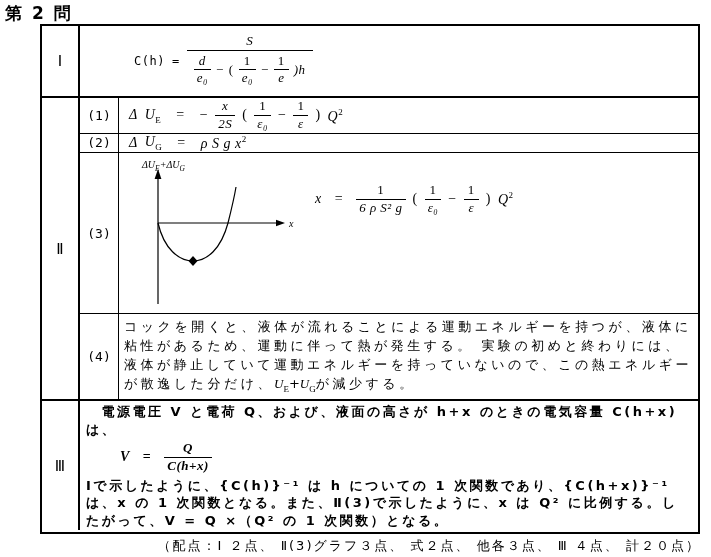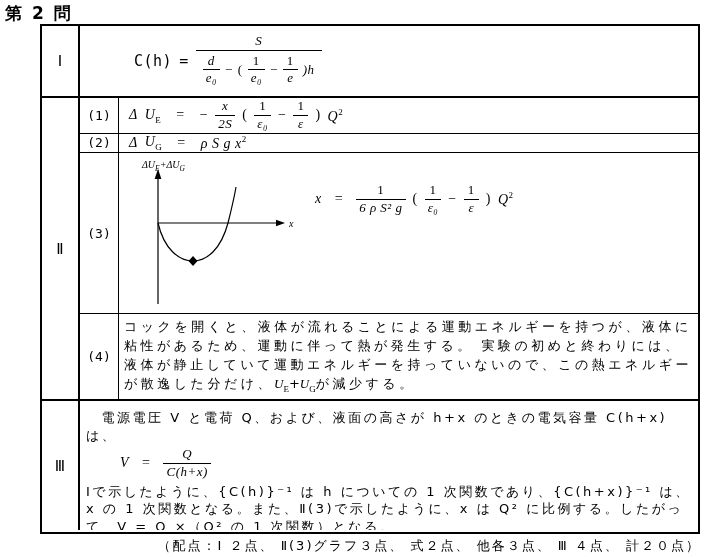--- a/index.html
+++ b/index.html
@@ -21,39 +21,39 @@
   .sr3{height:167px;border-bottom:1px solid #000;}
   .sr4{flex:1;}
   .sublbl{width:38px;flex:0 0 38px;border-right:1px solid #000;display:flex;align-items:center;
           justify-content:center;font-size:13px;font-family:"DejaVu Sans Mono",monospace;}
   .cell{flex:1;position:relative;overflow:hidden;}
   .vcenter{display:flex;align-items:center;}
   
   .math{font-family:"Liberation Serif",serif;font-size:14px;display:flex;align-items:center;
         gap:7px;letter-spacing:0.5px;}
   .var{font-style:italic;}
-  .fn{font-family:"DejaVu Sans Mono",monospace;font-size:15px;}
+  .fn{font-family:"DejaVu Sans Mono",monospace;font-size:12px;}
   .grp{display:inline-block;white-space:nowrap;}
   .frac{display:inline-block;vertical-align:middle;text-align:center;font-size:13px;line-height:1.15;}
   .frac .num{display:block;border-bottom:1px solid #000;padding:0 4px 1px 4px;}
   .frac .den{display:block;padding:1px 3px 0 3px;}
   .denrow{display:inline-flex;align-items:center;gap:5px;padding:2px 4px;}
   sub{font-size:9px;}
   sup{font-size:9px;}
   
   .jp{font-size:13px;letter-spacing:3.5px;line-height:19px;}
   .r4text{padding:3px 4px 0 5px;}
   .r3caption{letter-spacing:3px;}
   .r3right{position:absolute;left:182px;top:20px;width:400px;}
   .r3formula{margin:10px 0 0 14px;}
   .graph{position:absolute;left:20px;top:3px;}
   .graph line,.graph path.curve{stroke:#000;stroke-width:1.2;fill:none;}
   .graph .solid{fill:#000;stroke:none;}
   .glabel{font-size:10px;font-style:italic;font-family:"Liberation Serif",serif;}
-  .iii-body{padding:8px 5px 0 6px;}
+  .iii-body{padding:2px 5px 0 6px;font-weight:bold;}
   .iii-f{margin:3px 0 3px 34px;}
   .iiip{font-size:13px;letter-spacing:2.5px;line-height:17.5px;}
   .footer{position:absolute;right:10px;top:537px;font-size:13px;letter-spacing:2px;}
 </style>
 </head>
 <body>
 
 <div class="page">
 
   <div class="title">第 2 問</div>

